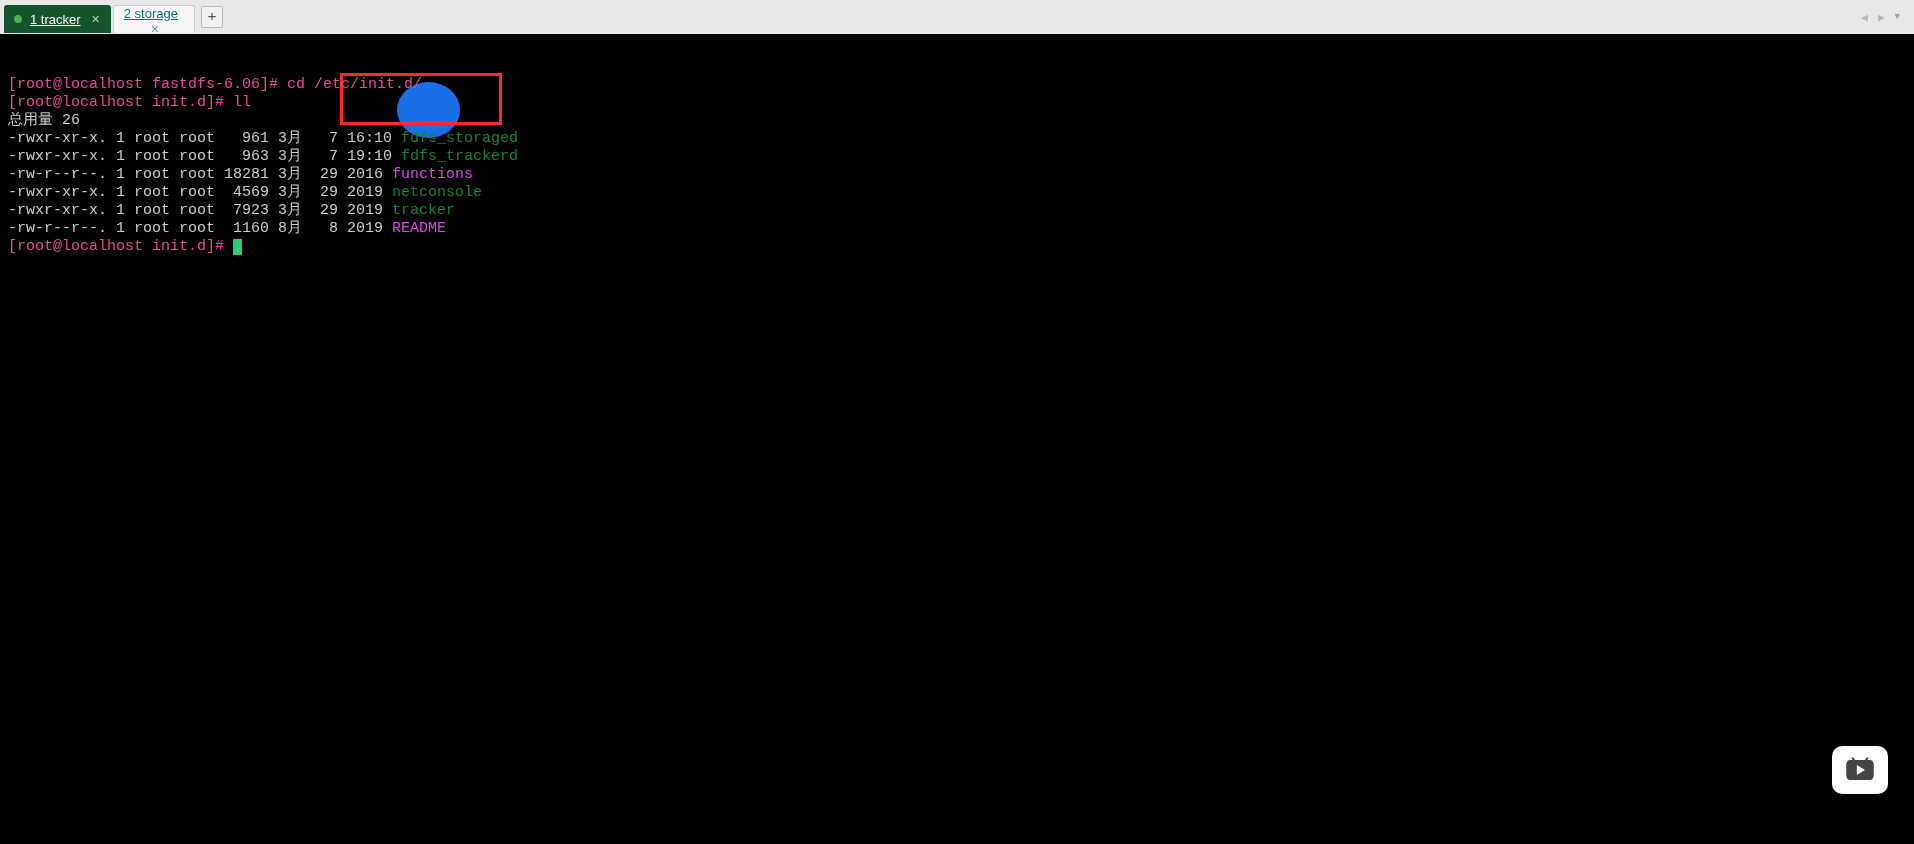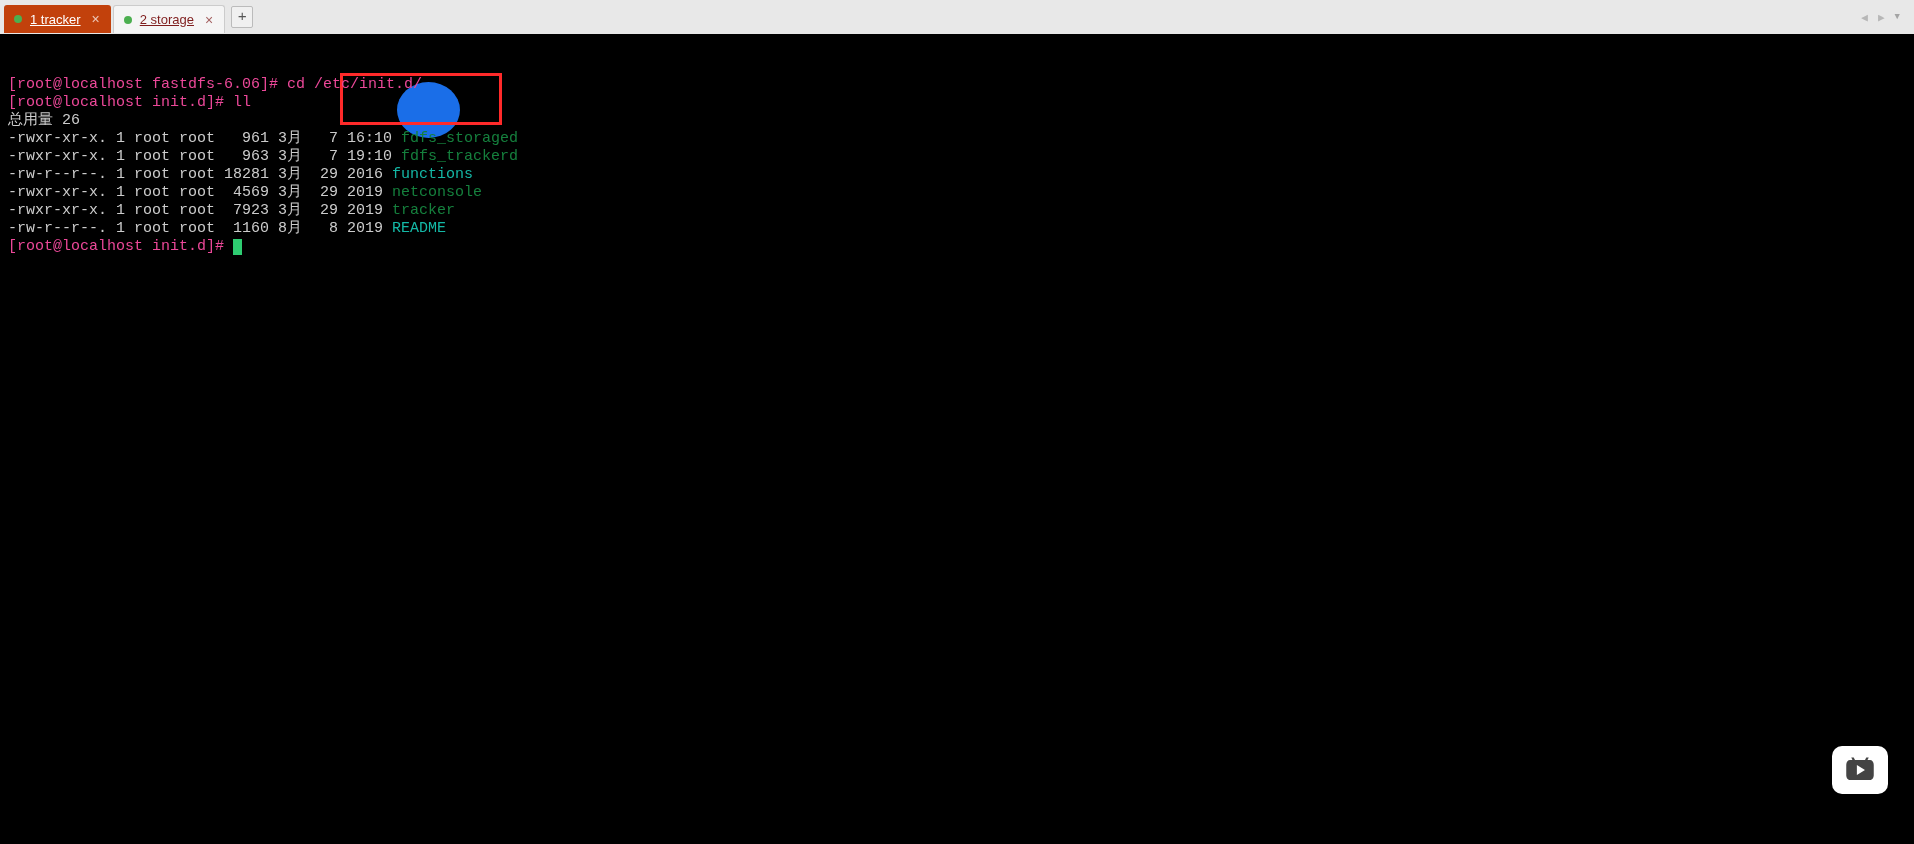--- a/index.html
+++ b/index.html
@@ -25,28 +25,29 @@
       height: 28px;
       padding: 0 8px 0 10px;
       border-radius: 3px 3px 0 0;
       margin-right: 2px;
       margin-top: 4px;
       cursor: pointer;
       font-family: Arial, sans-serif;
       font-size: 13px;
     }
     .tab.active {
-      background: #c2410c;
+      background: #14532d;
       color: #fff;
     }
     .tab.inactive {
       background: #f5f5f5;
-      color: #7f1d1d;
+      color: #0f766e;
       border: 1px solid #ccc;
       border-bottom: none;
+      flex-direction: column;
     }
     .tab-dot {
       width: 8px;
       height: 8px;
       border-radius: 50%;
       margin-right: 8px;
     }
     .tab-dot.green { background: #4caf50; }
     .tab-label { margin-right: 8px; }
     .tab-label .underline-first {
@@ -97,21 +98,21 @@
       color: #ccc;
       font-size: 15px;
       line-height: 18px;
       padding: 6px 8px;
       white-space: pre;
       position: relative;
       height: calc(100% - 34px);
     }
     .prompt { color: #ec4899; }
     .file-exec { color: #15803d; }
-    .file-normal { color: #14b8a6; }
+    .file-normal { color: #d946ef; }
     .cursor-block {
       display: inline-block;
       width: 9px;
       height: 16px;
       background: #2ecc71;
       vertical-align: text-bottom;
     }
     .red-box {
       position: absolute;
       border: 3px solid #ff2a2a;

